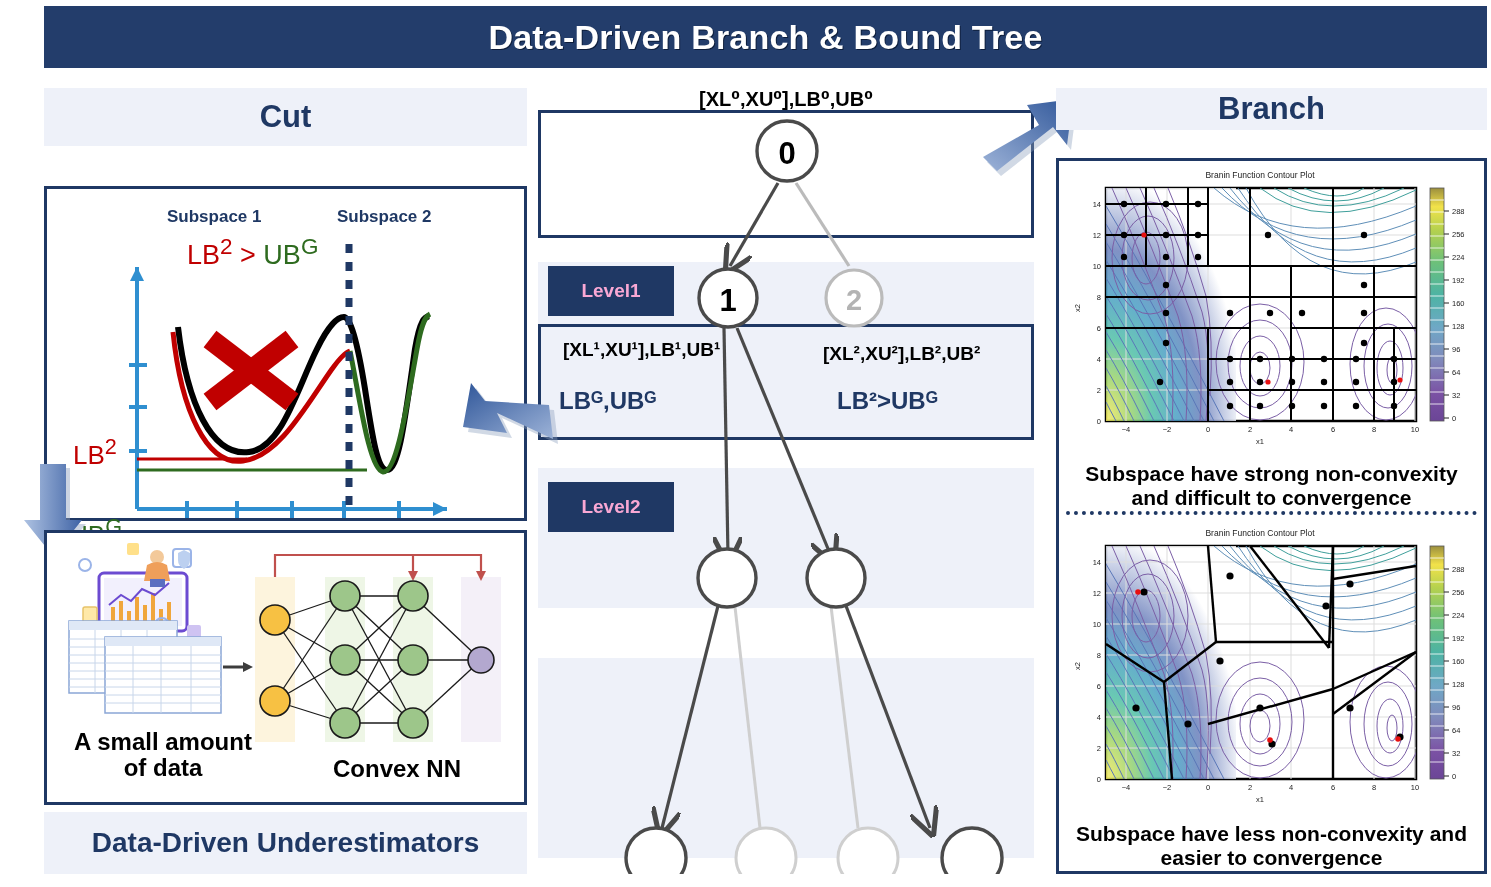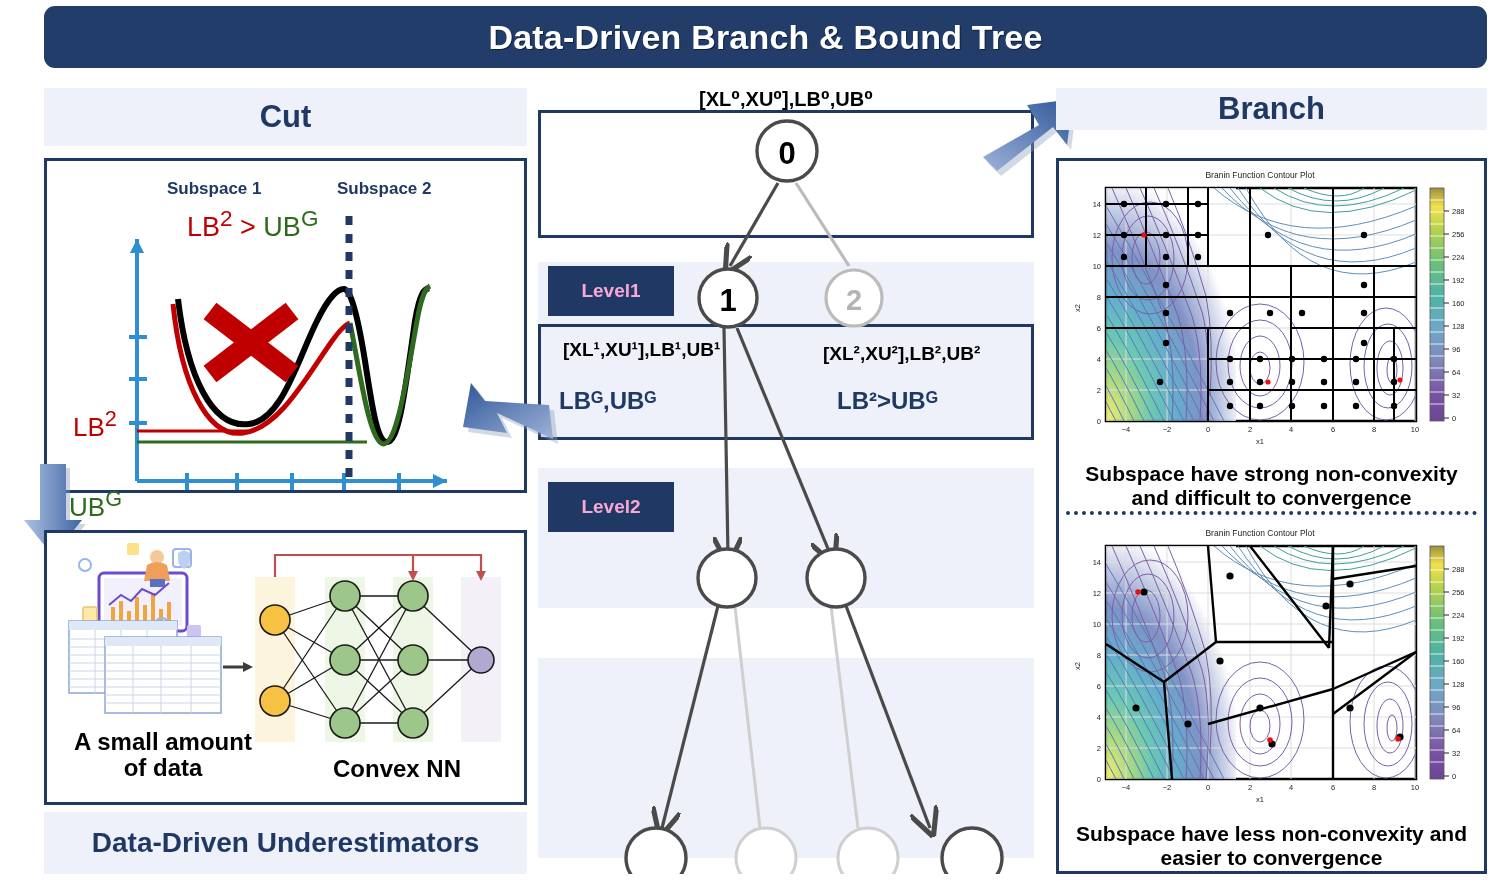--- a/index.html
+++ b/index.html
@@ -6,41 +6,41 @@
   body{
     width:1491px;height:887px;background:#ffffff;
     font-family:"Liberation Sans","DejaVu Sans",sans-serif;
     overflow:hidden;position:relative;
   }
   #root{position:absolute;inset:0;}
 
   
   .title-bar{
     position:absolute;left:44px;top:6px;width:1443px;height:62px;
-    background:#233d6b;display:flex;align-items:center;justify-content:center;border-radius:11px;
+    background:#233d6b;display:flex;align-items:center;justify-content:center;
   }
   .title-bar .t{
     color:#ffffff;font-size:34px;font-weight:bold;letter-spacing:.2px;
     text-shadow:1px 1px 0 #0d1d3a;
   }
 
   
   .sec-head{
     position:absolute;background:#eef1f9;display:flex;align-items:center;justify-content:center;
   }
   .sec-head .t{color:#1f3864;font-size:31px;font-weight:bold;}
 
   #cut-head{left:44px;top:88px;width:483px;height:58px;}
   #branch-head{left:1056px;top:88px;width:431px;height:42px;}
 
   
   .card{position:absolute;background:#ffffff;border:3px solid #1f3864;box-sizing:border-box;}
 
   
-  #cut-plot{left:44px;top:158px;width:483px;height:335px;}
+  #cut-plot{left:44px;top:186px;width:483px;height:335px;}
   #cut-nn{left:44px;top:530px;width:483px;height:275px;}
   #dd-under{
     position:absolute;left:44px;top:812px;width:483px;height:62px;background:#eef1f9;
     display:flex;align-items:center;justify-content:center;
   }
   #dd-under .t{color:#1f3864;font-size:28px;font-weight:bold;}
 
   .sub-lbl{
     position:absolute;color:#1f3864;font-size:17px;font-weight:bold;
   }

